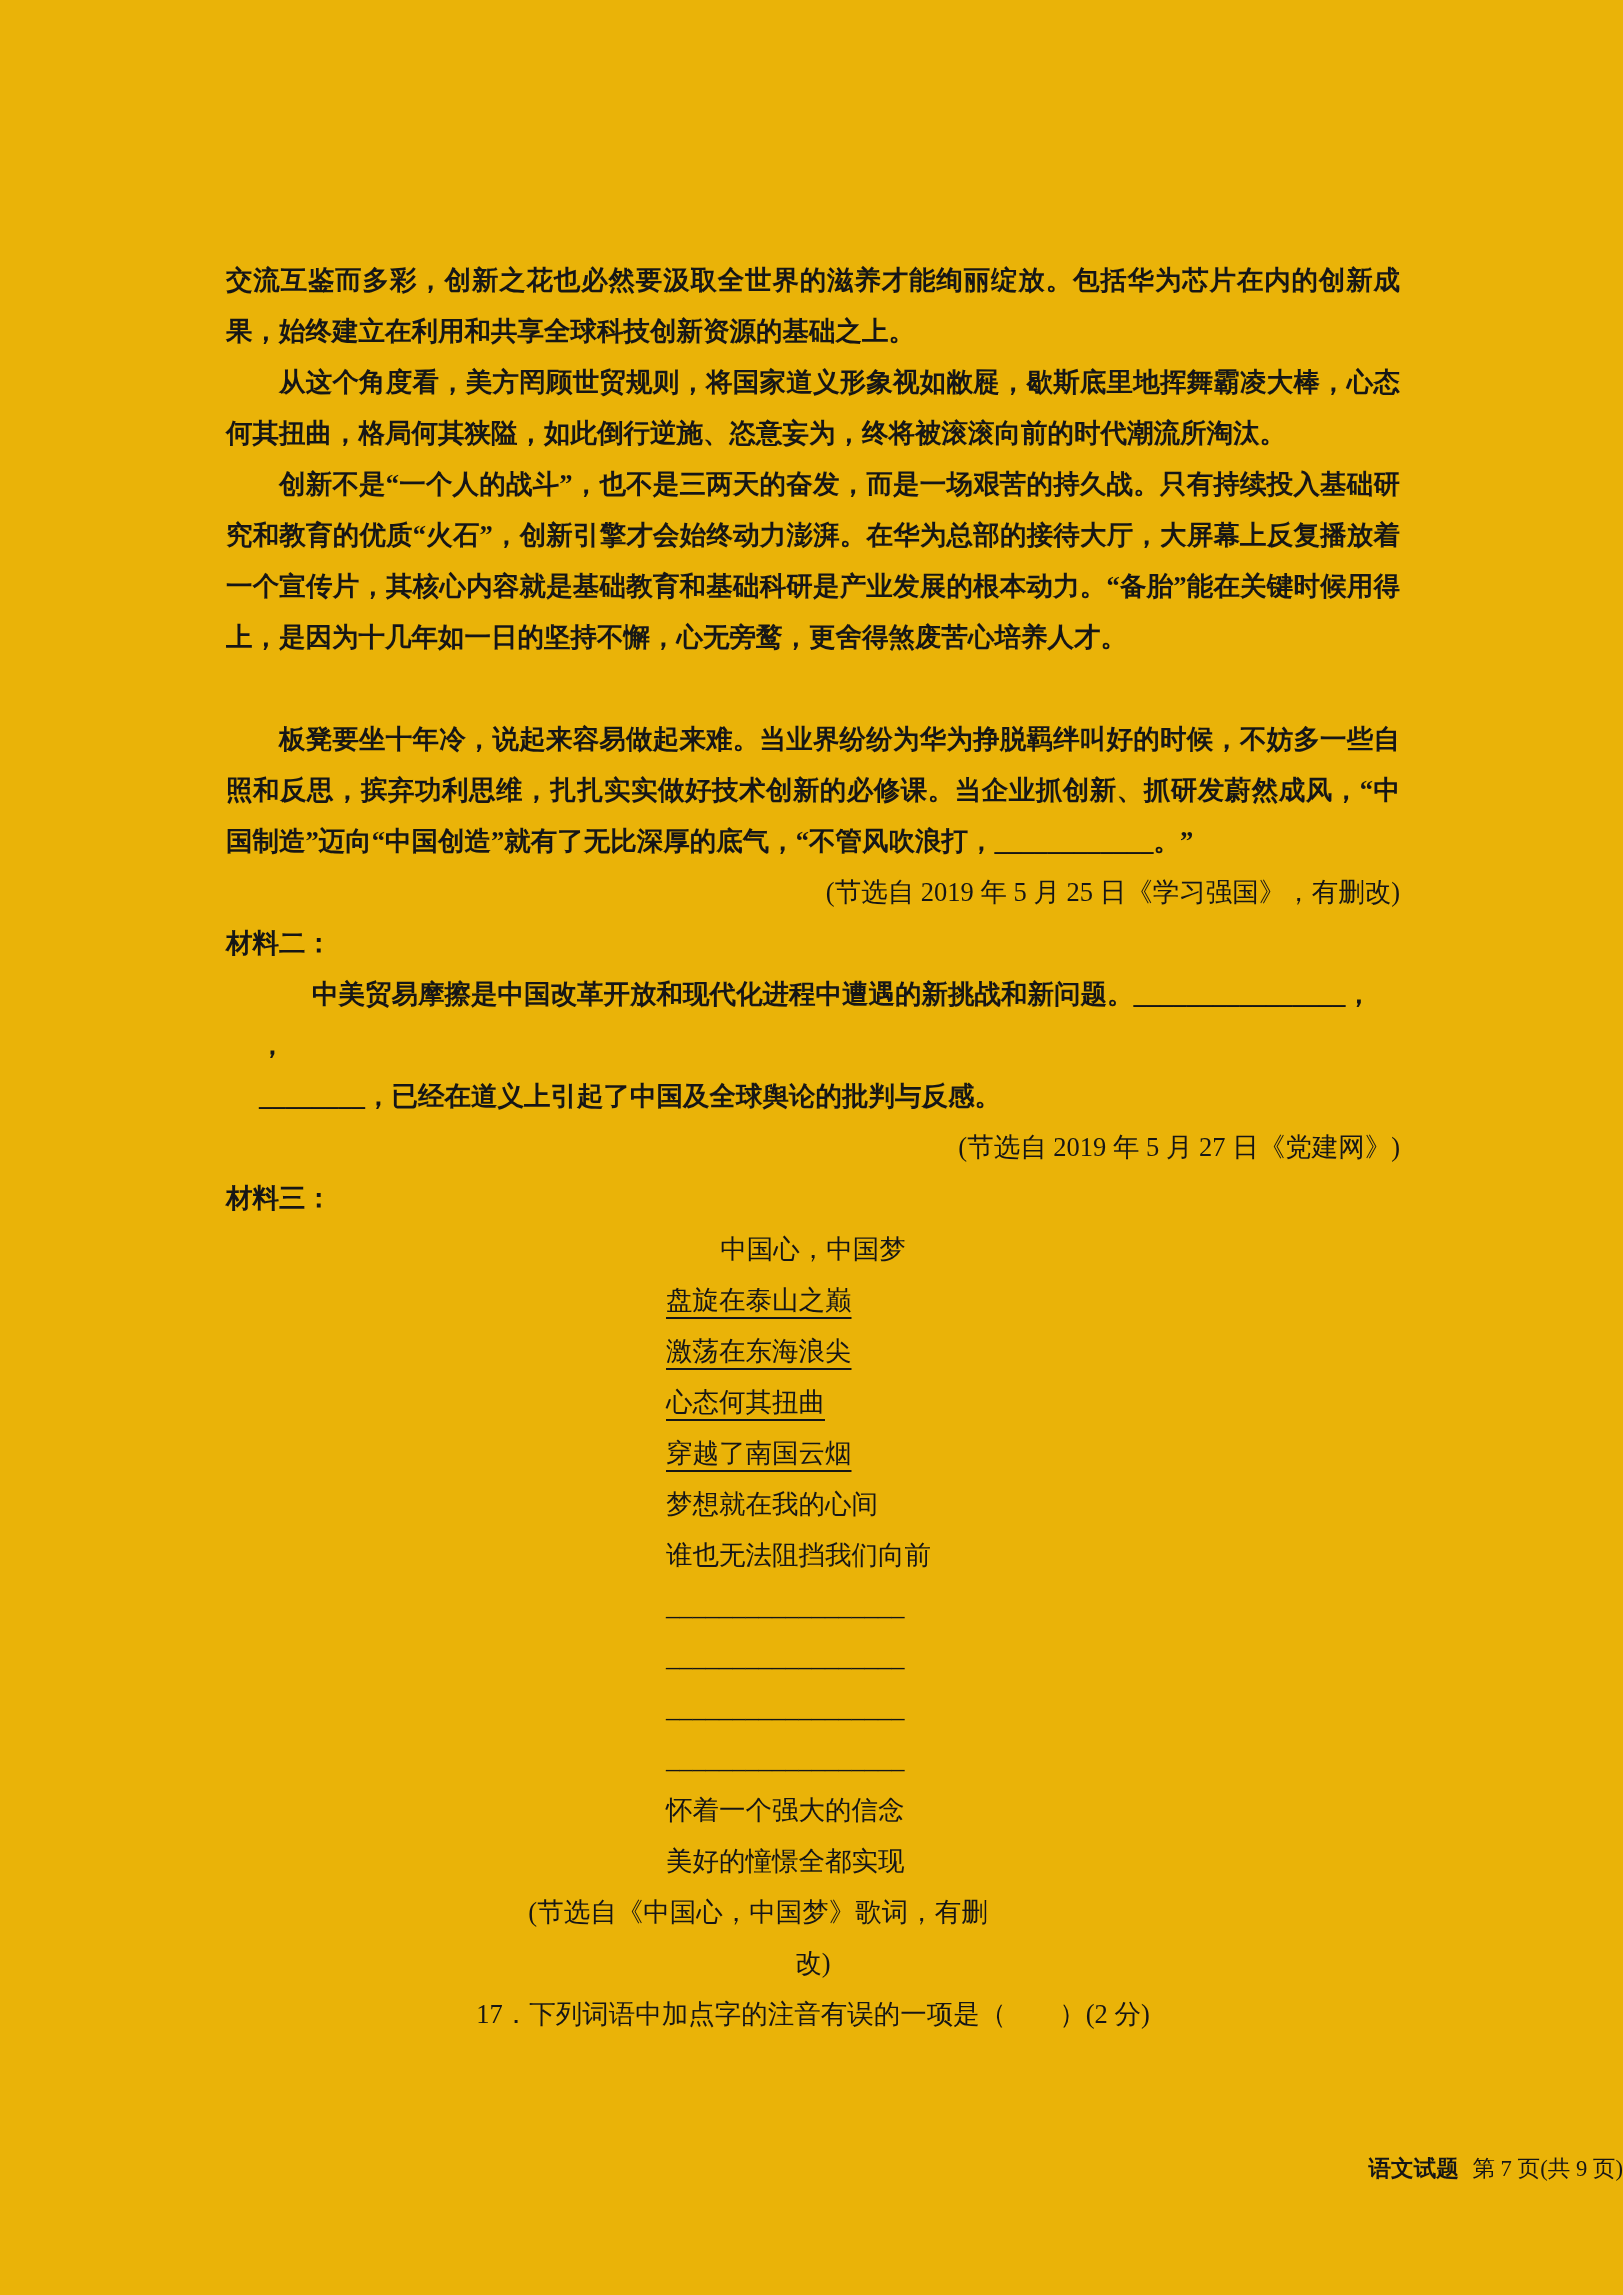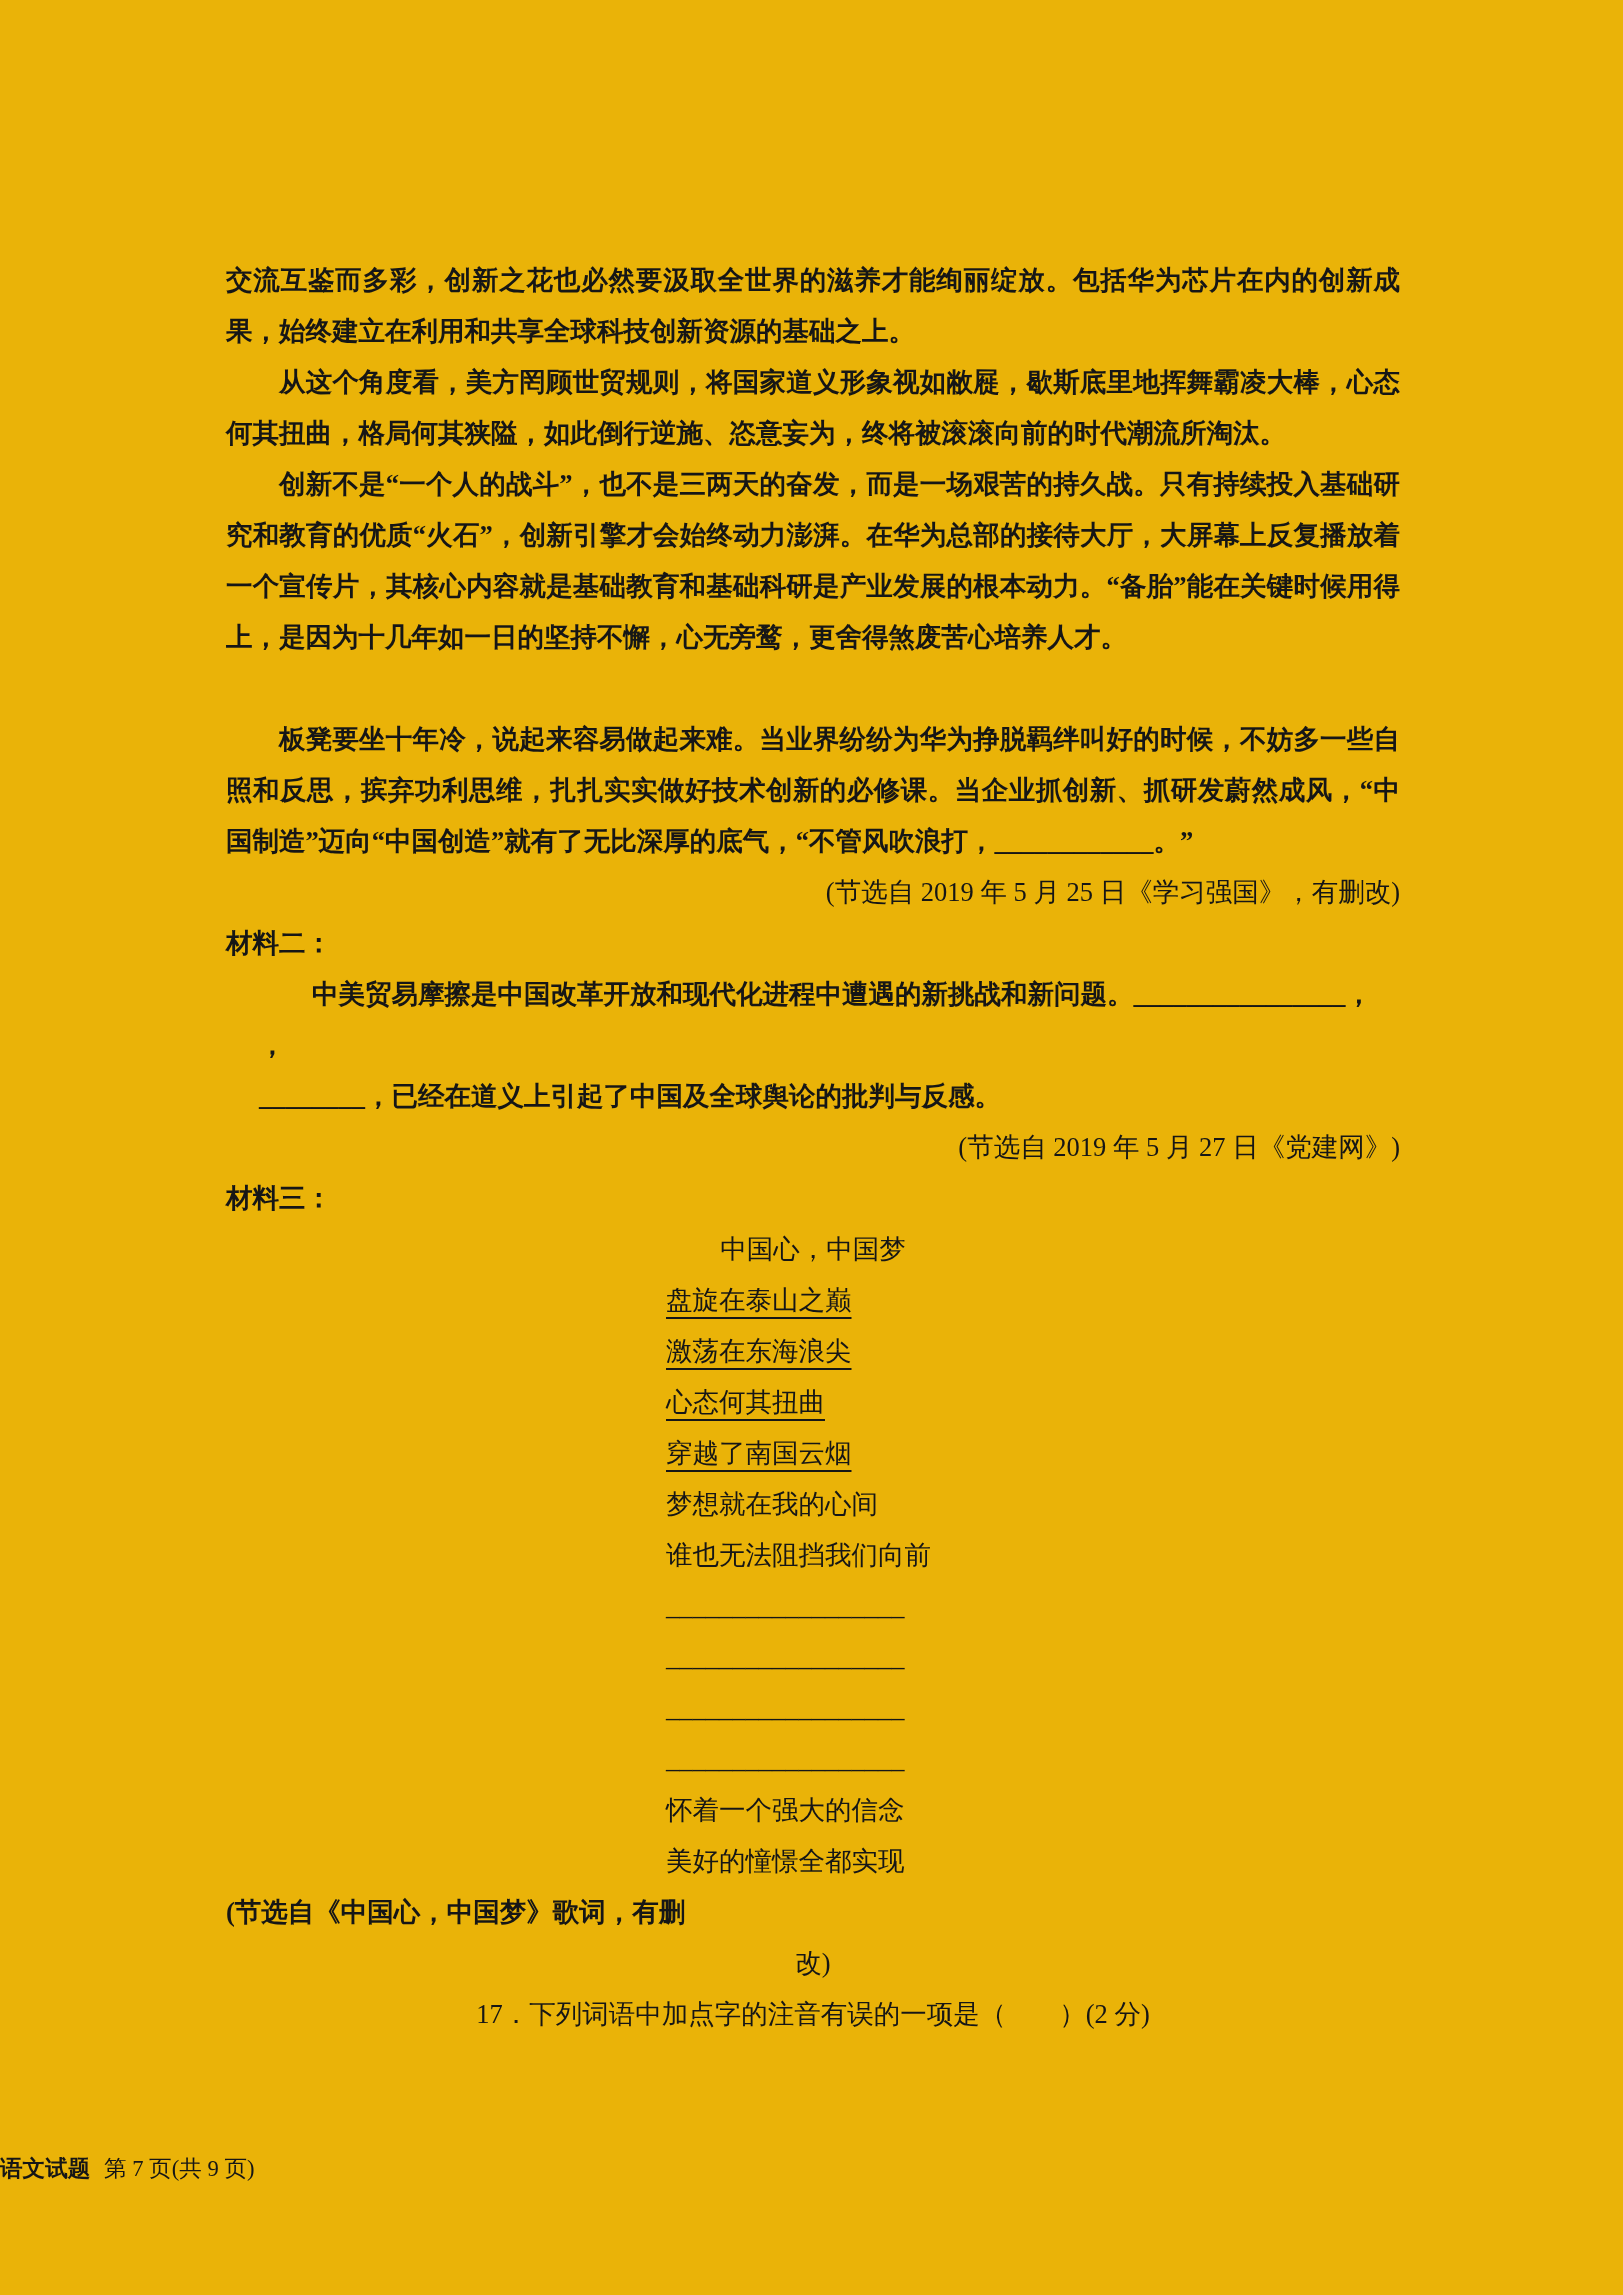--- a/index.html
+++ b/index.html
@@ -45,35 +45,35 @@
     margin: 0 auto;
     text-align: left;
   }
   .poem-line { font-weight: 400; white-space: nowrap; }
   .poem-line.underline {
     text-decoration: underline;
     text-underline-offset: 7.9px;
     text-decoration-thickness: 1.5px;
   }
   .poem-attr1 {
-    text-align: left;
+    text-align: center;
     padding-right: 110px;
-    font-weight: 700;
+    font-weight: 400;
   }
   .poem-attr2 {
     text-align: center;
     font-weight: 400;
   }
   .question { font-weight: 400; text-align: center; }
   .footer {
     position: absolute;
     top: 2154px;
     left: 0;
     right: 0;
-    text-align: left;
+    text-align: right;
     font-size: 22.6px;
     line-height: 29.4px;
   }
   .footer-title {
     font-weight: 700;
     margin-right: 0.6em;
   }
 </style>
 </head>
 <body>

